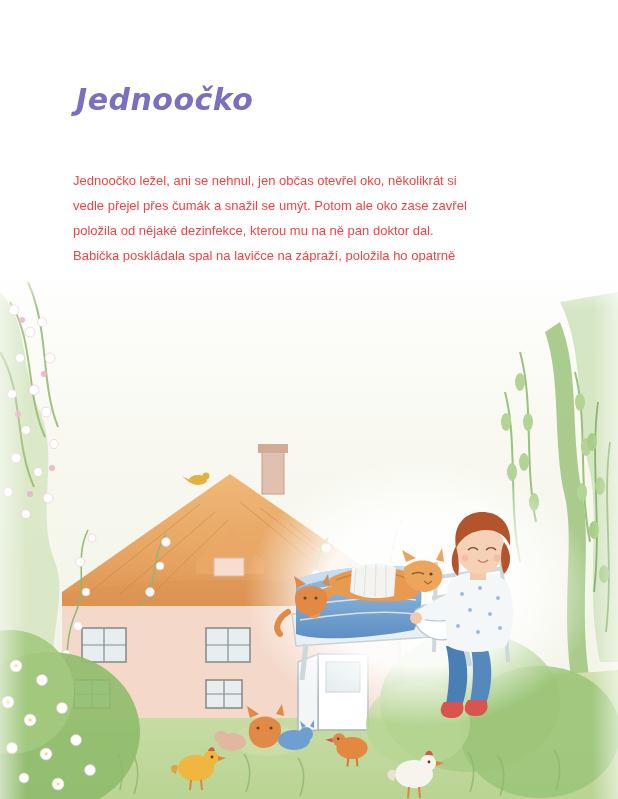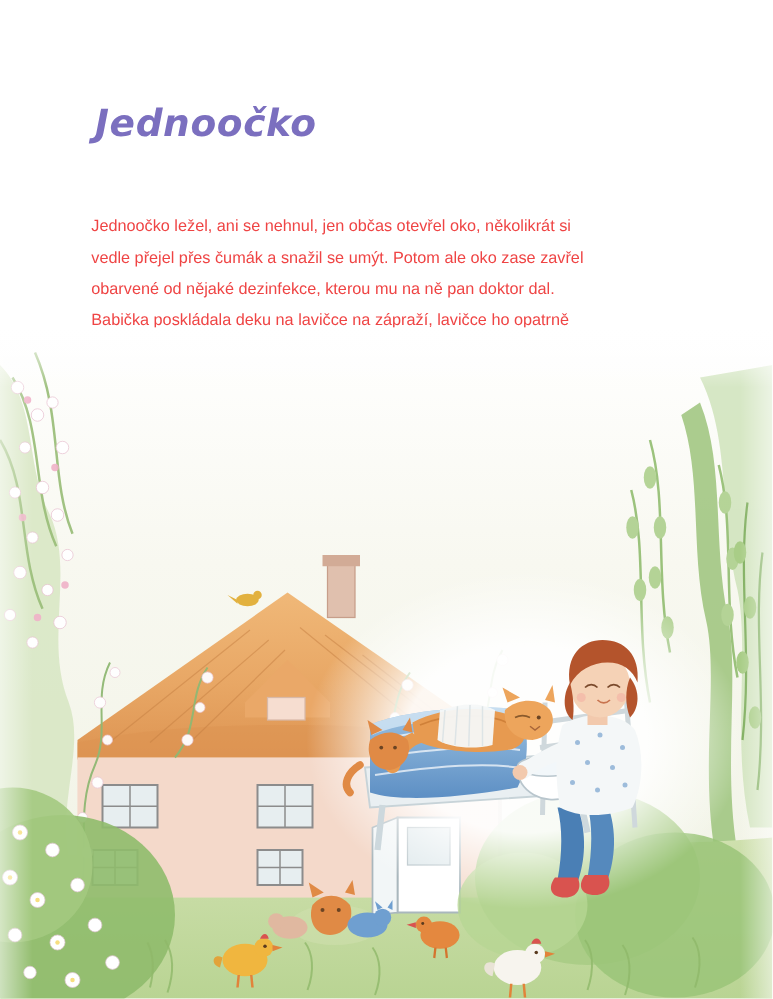--- a/index.html
+++ b/index.html
@@ -72,22 +72,22 @@
 </head>
 <body>
 
 <div class="page">
 
   <h1 class="title">Jednoočko</h1>
 
   <div class="body-text">
     <span class="l">Jednoočko ležel, ani se nehnul, jen občas otevřel oko, několikrát si</span>
     <span class="l">vedle přejel přes čumák a snažil se umýt. Potom ale oko zase zavřel</span>
-    <span class="l">obarvené od nějaké dezinfekce, kterou mu na ně pan doktor dal.</span>
-    <span class="l">Babička poskládala deku na lavičce na zápraží, lavičce ho opatrně</span>
+    <span class="l">položila od nějaké dezinfekce, kterou mu na ně pan doktor dal.</span>
+    <span class="l">Babička poskládala spal na lavičce na zápraží, položila ho opatrně</span>
     <span class="l indent2">na ni a hned vedle něj postavila misku s mlékem, aby se mohl</span>
     <span class="l indent1">napít a nemusel se moc hýbat.</span>
   </div>
 
   <div class="illustration">
     <svg width="618" height="537" viewBox="0 0 618 537" xmlns="http://www.w3.org/2000/svg" aria-hidden="true">
       <defs>
         <linearGradient id="skyG" x1="0" y1="0" x2="0" y2="1">
           <stop offset="0%" stop-color="#ffffff"></stop>
           <stop offset="35%" stop-color="#f8f8f0"></stop>

